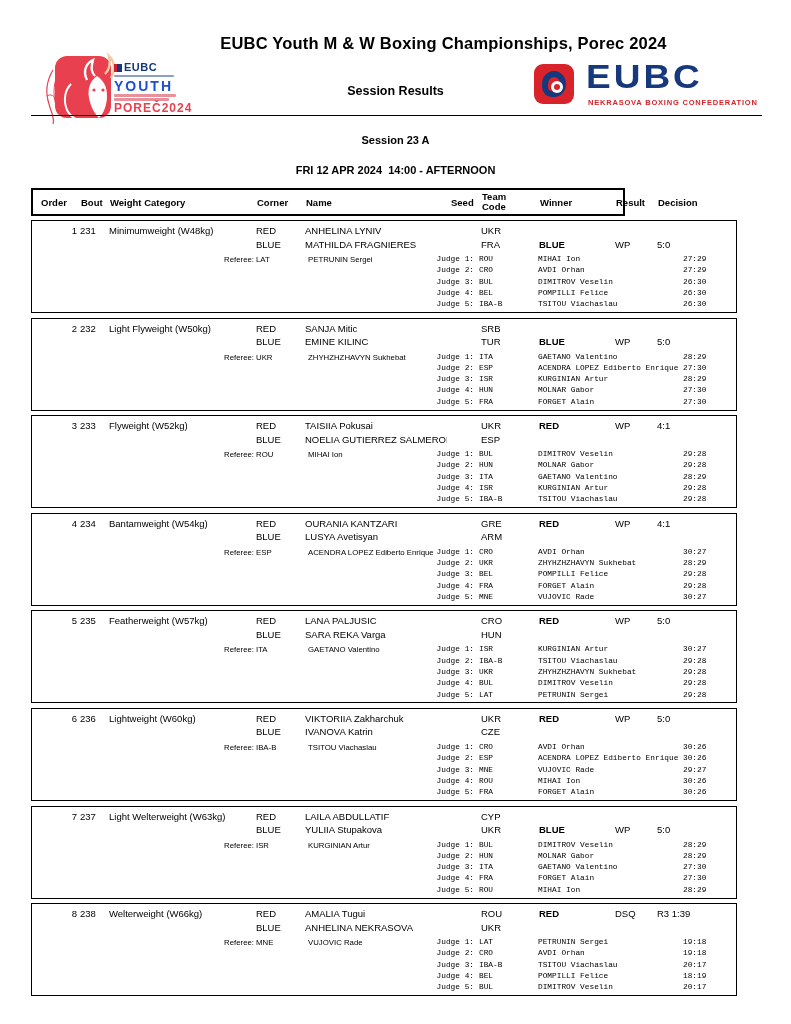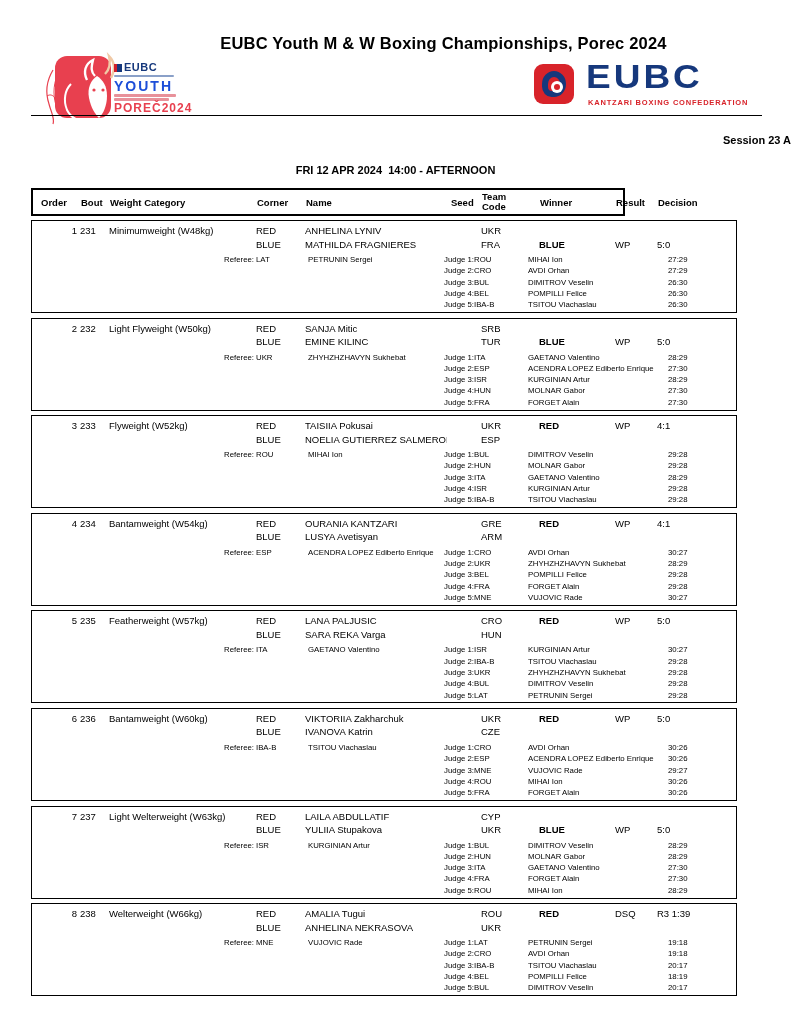--- a/index.html
+++ b/index.html
@@ -8,21 +8,21 @@
     position:relative;width:791px;height:1024px;margin:0 auto;background:#fff;
     font-family:"Liberation Sans","DejaVu Sans",sans-serif;color:#000;overflow:hidden;
   }
   
   .doc-title{position:absolute;top:34px;left:0;width:100%;text-align:center;
     font-size:16.5px;font-weight:bold;letter-spacing:.2px;margin-left:48px;}
   .session-results{position:absolute;top:84px;left:0;width:100%;text-align:center;
     font-size:12.5px;font-weight:bold;}
   .header-rule{position:absolute;top:115px;left:31px;width:731px;height:0;
     border-top:1.6px solid #000;}
-  .session-name{position:absolute;top:134px;left:0;width:100%;text-align:right;
+  .session-name{position:absolute;top:134px;left:0;width:100%;text-align:center;
     font-size:11px;font-weight:bold;}
   .session-datetime{position:absolute;top:164px;left:0;width:100%;text-align:center;
     font-size:11px;font-weight:bold;white-space:pre;}
 
   
   .left-logo{position:absolute;left:40px;top:30px;width:200px;height:90px;}
   .bull-box{position:absolute;left:15px;top:26px;width:56px;height:62px;background:#e8404f;
     border-radius:12px;}
   .bull-sketch{position:absolute;left:-14px;top:-6px;}
   .ylogo-text{position:absolute;left:74px;top:32px;width:120px;}
@@ -61,22 +61,22 @@
   .bout{position:relative;width:706px;height:93px;border:1.4px solid #000;margin-bottom:4.6px;
     padding-top:3px;}
   .fighter-row{font-size:9.5px;line-height:13.5px;}
   .fighter-row .col-order{text-align:right;}
   .fighter-row .col-winner{font-weight:bold;}
   .officials{position:relative;margin-top:3px;height:58px;}
   .referee-line{position:absolute;left:0;top:0;width:420px;display:grid;
     grid-template-columns:222px 50px 140px;column-gap:2px;font-size:7.8px;line-height:11.3px;}
   .referee-line .ref-label{text-align:right;}
   .judge-rows{position:absolute;left:0;top:0;width:706px;}
-  .judge-row{display:grid;grid-template-columns:442px 54px 140px 40px;
-    font-size:7.8px;line-height:11.3px;}
+  .judge-row{display:grid;grid-template-columns:442px 54px 140px 40px;column-gap:5px;
+    font-size:7.8px;line-height:11.3px;font-family:Liberation Mono, monospace;}
   .judge-row .j-label{text-align:right;}
   .judge-row .j-score{text-align:left;}
   .cell{overflow:hidden;white-space:nowrap;}
 </style>
 </head>
 <body>
 
 <div id="page">
 
   <div class="left-logo">
@@ -105,24 +105,25 @@
     </div>
   </div>
 
   <div class="right-logo">
     <div class="rlogo-icon">
       <div class="rlogo-ring"></div>
       <div class="rlogo-ball"></div>
       <div class="rlogo-balldot"></div>
     </div>
     <div class="rlogo-acronym">EUBC</div>
-    <div class="rlogo-caption">KANTZARI BOXING CONFEDERATION</div>
+    <div class="rlogo-caption">NEKRASOVA BOXING CONFEDERATION</div>
   </div>
 
   <div class="doc-title">EUBC Youth M &amp; W Boxing Championships, Porec 2024</div>
+  <div class="session-results">Session Results</div>
   <div class="header-rule"></div>
   <div class="session-name">Session 23 A</div>
   <div class="session-datetime">FRI 12 APR 2024  14:00 - AFTERNOON</div>
 
   <div class="table-head grid-cols">
     <span class="cell col-order">Order</span>
     <span class="cell">Bout</span>
     <span class="cell">Weight Category</span>
     <span class="cell">Corner</span>
     <span class="cell">Name</span>
@@ -462,21 +463,21 @@
           <span class="cell j-score">29:28</span>
         </div>
           </div>
     </div>
   </section>
 
   <section class="bout">
     <div class="fighter-row grid-cols">
       <span class="cell col-order">6</span>
       <span class="cell">236</span>
-      <span class="cell">Bantamweight (W60kg)</span>
+      <span class="cell">Lightweight (W60kg)</span>
       <span class="cell">RED</span>
       <span class="cell">VIKTORIIA Zakharchuk</span>
       <span class="cell"></span>
       <span class="cell">UKR</span>
       <span class="cell col-winner">RED</span>
       <span class="cell">WP</span>
       <span class="cell">5:0</span>
     </div>
     <div class="fighter-row grid-cols">
       <span class="cell col-order"></span>

